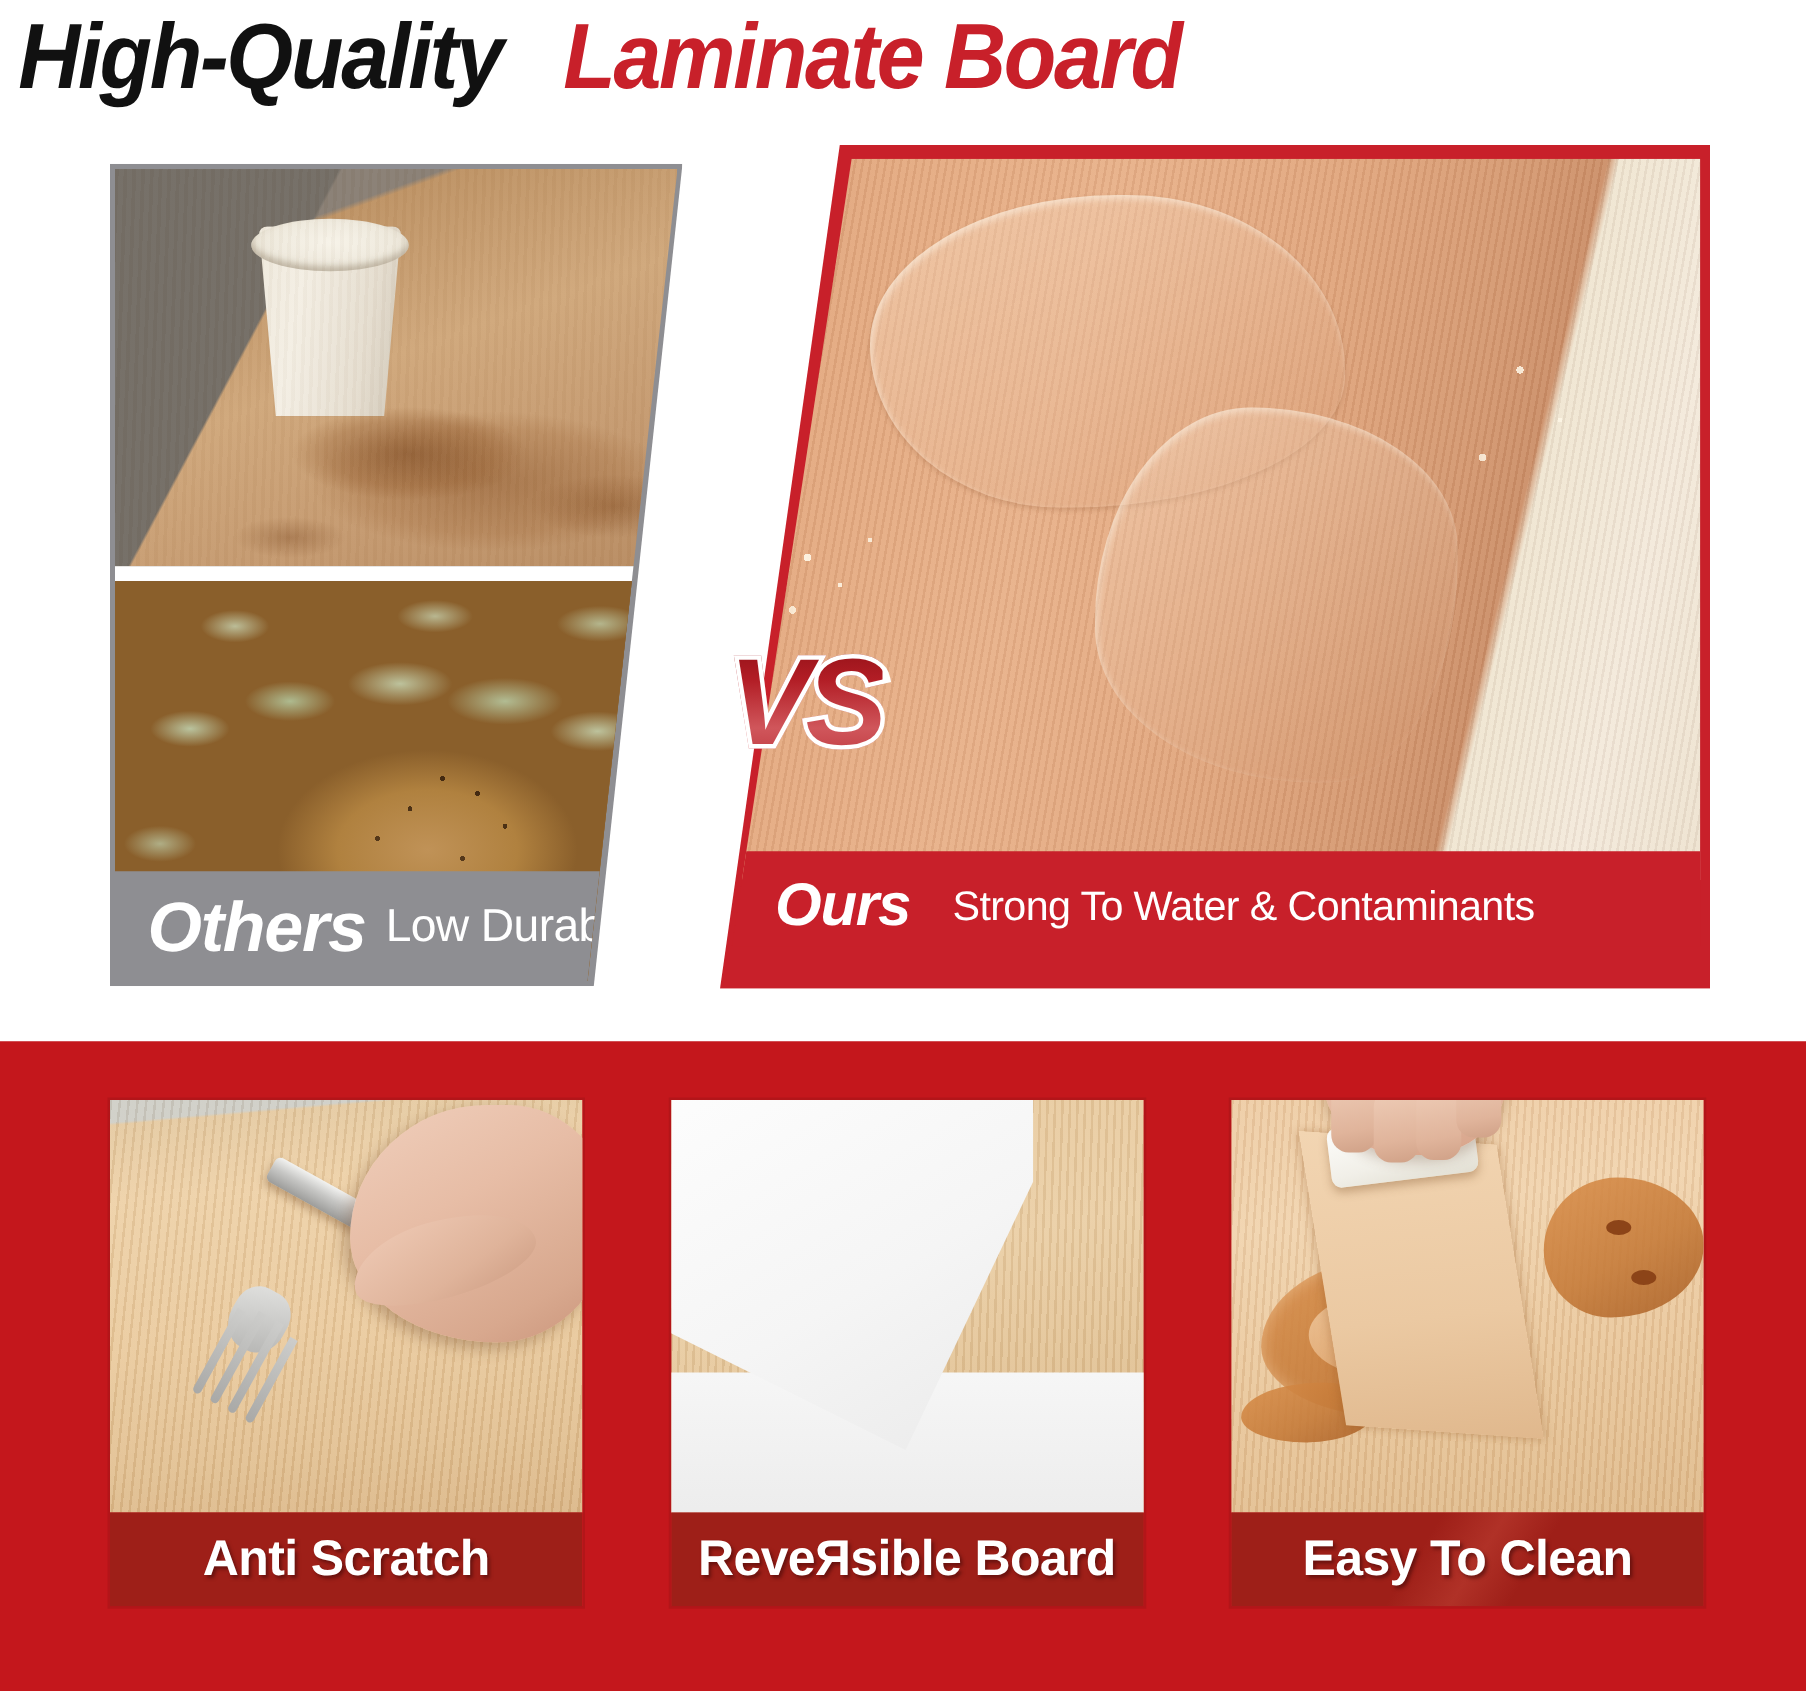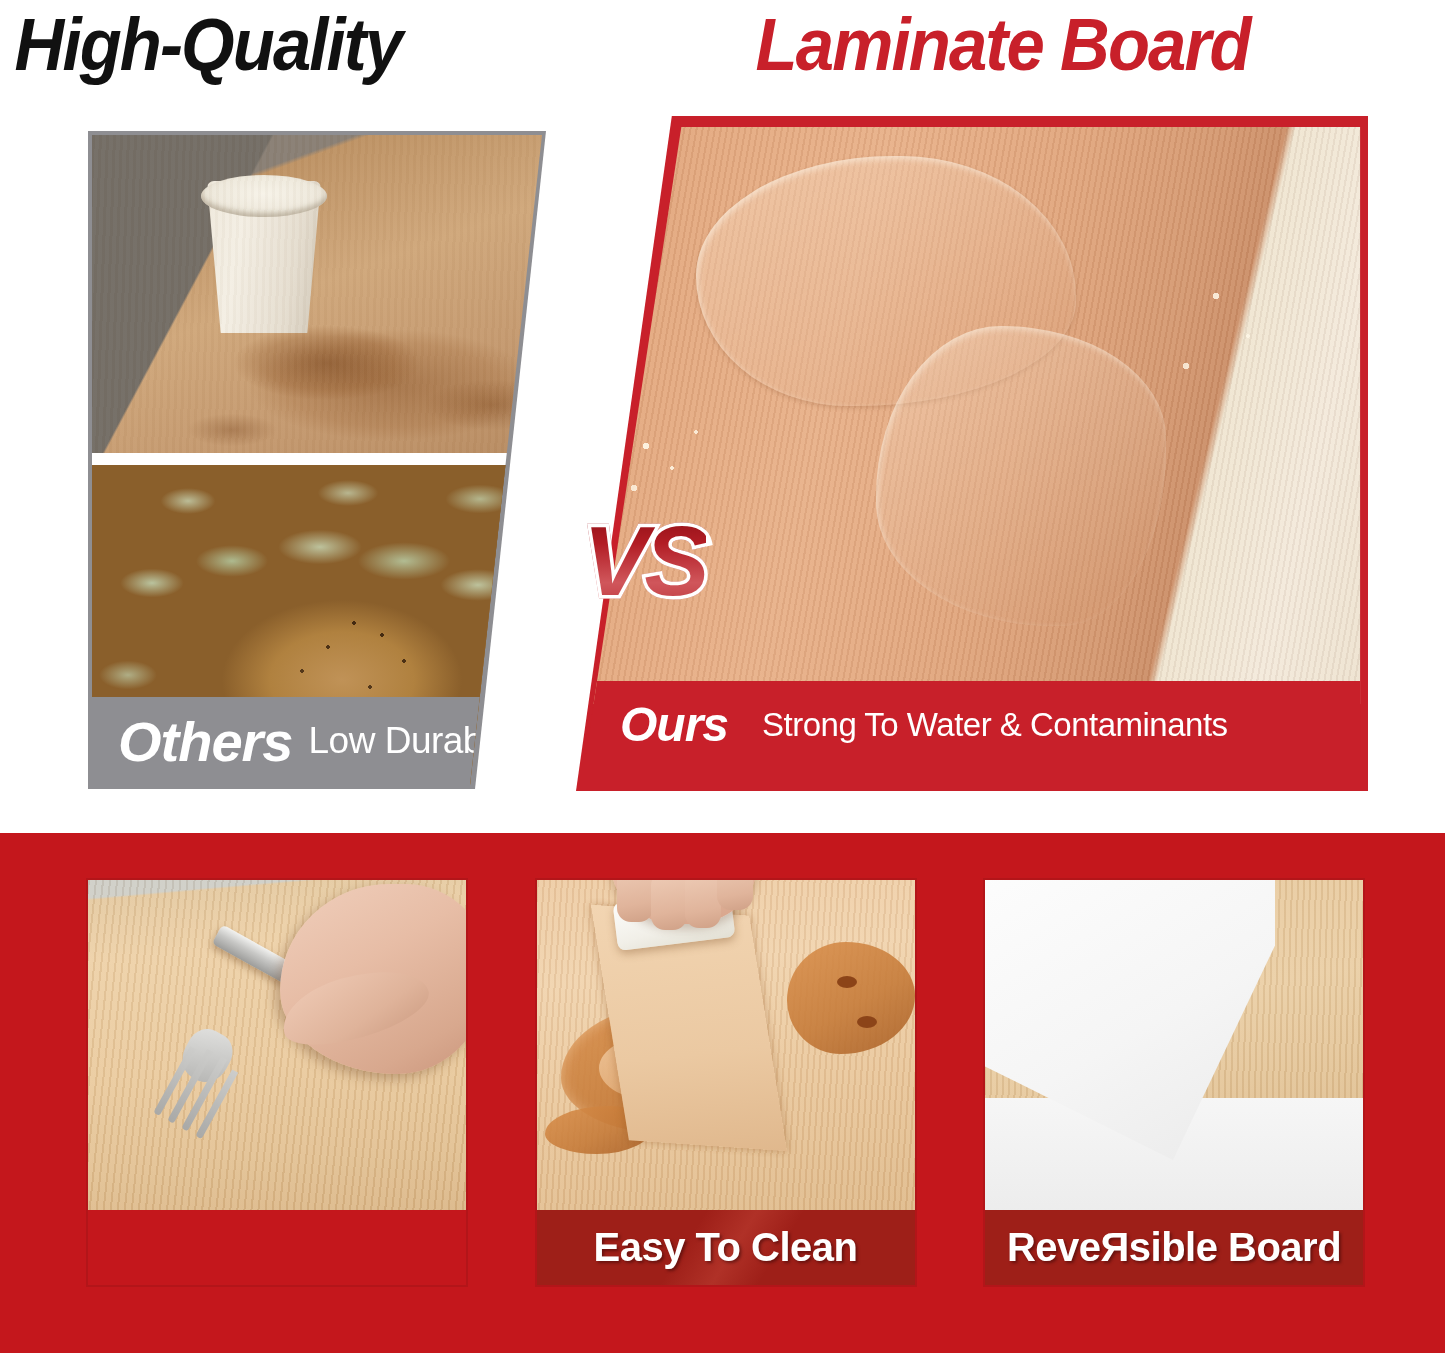--- a/index.html
+++ b/index.html
@@ -8,21 +8,21 @@
     width:1445px;height:1353px;
     background:#ffffff;
     font-family:"Liberation Sans","DejaVu Sans",sans-serif;
     overflow:hidden;
     position:relative;
   }
 
   
   #title-bar{
     position:absolute;left:0;top:0;width:1268px;height:90px;
-    display:flex;align-items:center;justify-content:space-between;
+    display:flex;align-items:center;justify-content:flex-start;
     white-space:nowrap;
   }
   .title-text{
     font-size:74px;
     font-weight:bold;
     font-style:italic;
     letter-spacing:-2px;
     transform:scaleX(0.93);
     transform-origin:center;
     line-height:1;
@@ -436,20 +436,30 @@
         <div id="fork-base"></div>
         <div id="fork-head">
           <div class="tine" style="left:0px;"></div>
           <div class="tine" style="left:16px;height:82px;"></div>
           <div class="tine" style="left:32px;height:82px;"></div>
           <div class="tine" style="left:48px;"></div>
         </div>
         <div id="hand1"></div>
         <div id="hand1b"></div>
       </div>
+      <div class="feature-label">Anti Scratch</div>
+    </div>
+
+    <div class="feature-card">
+      <div class="feature-photo" id="photo-reversible">
+        <div id="white-sheet-back"></div>
+        <div id="white-sheet-edge"></div>
+        <div id="white-sheet"></div>
+      </div>
+      <div class="feature-label">ReveЯsible Board</div>
     </div>
 
     <div class="feature-card">
       <div class="feature-photo" id="photo-clean">
         <div class="sauce" id="sauce1"></div>
         <div id="sauce1-inner"></div>
         <div class="sauce" id="sauce2"></div>
         <div class="sauce" id="sauce-tail"></div>
         <div class="seed" style="left:176px;top:188px;"></div>
         <div class="seed" style="left:300px;top:96px;"></div>
@@ -459,23 +469,14 @@
         <div id="hand2">
           <div class="finger" style="left:6px;top:52px;"></div>
           <div class="finger" style="left:40px;top:60px;"></div>
           <div class="finger" style="left:74px;top:58px;"></div>
           <div class="finger" style="left:106px;top:48px;height:54px;"></div>
         </div>
       </div>
       <div class="feature-label shine">Easy To Clean</div>
     </div>
 
-    <div class="feature-card">
-      <div class="feature-photo" id="photo-reversible">
-        <div id="white-sheet-back"></div>
-        <div id="white-sheet-edge"></div>
-        <div id="white-sheet"></div>
-      </div>
-      <div class="feature-label">ReveЯsible Board</div>
-    </div>
-
   </div>
 </div>
 
 </body></html>

